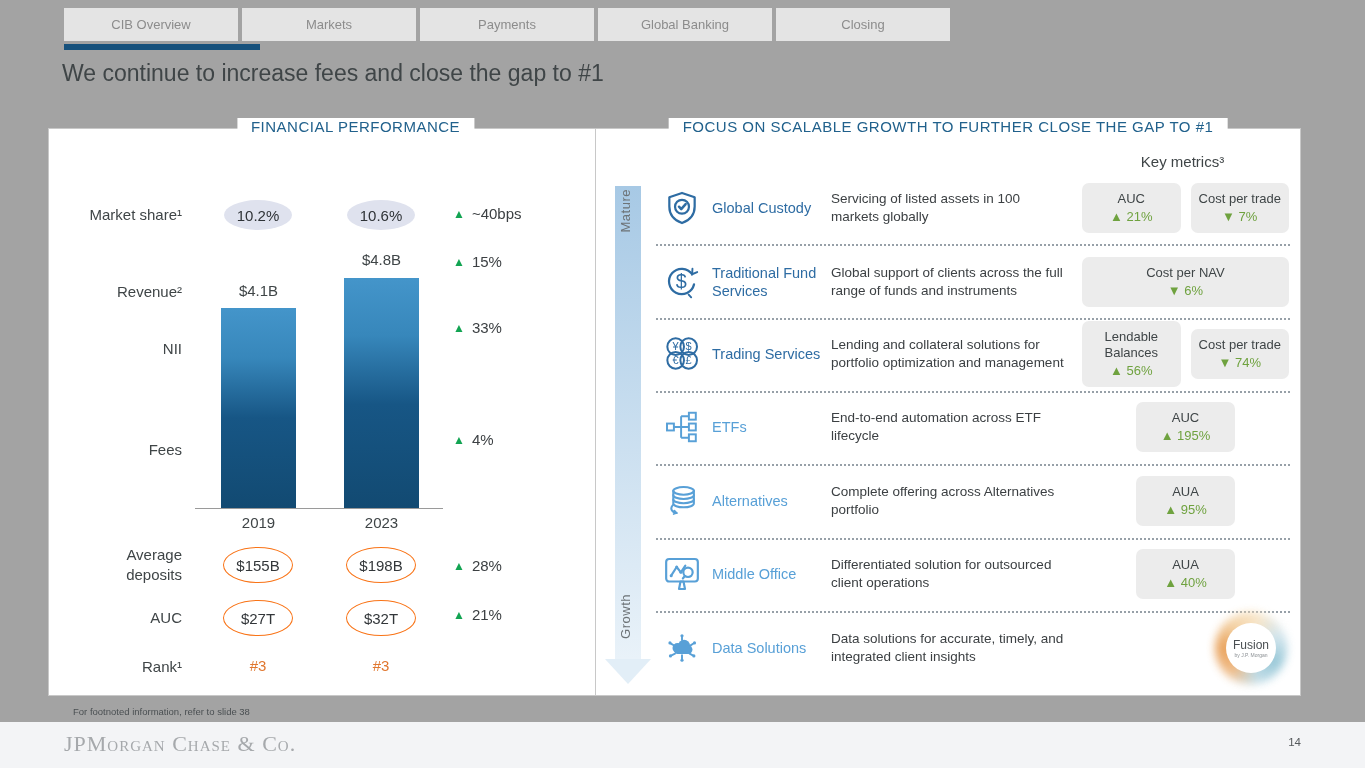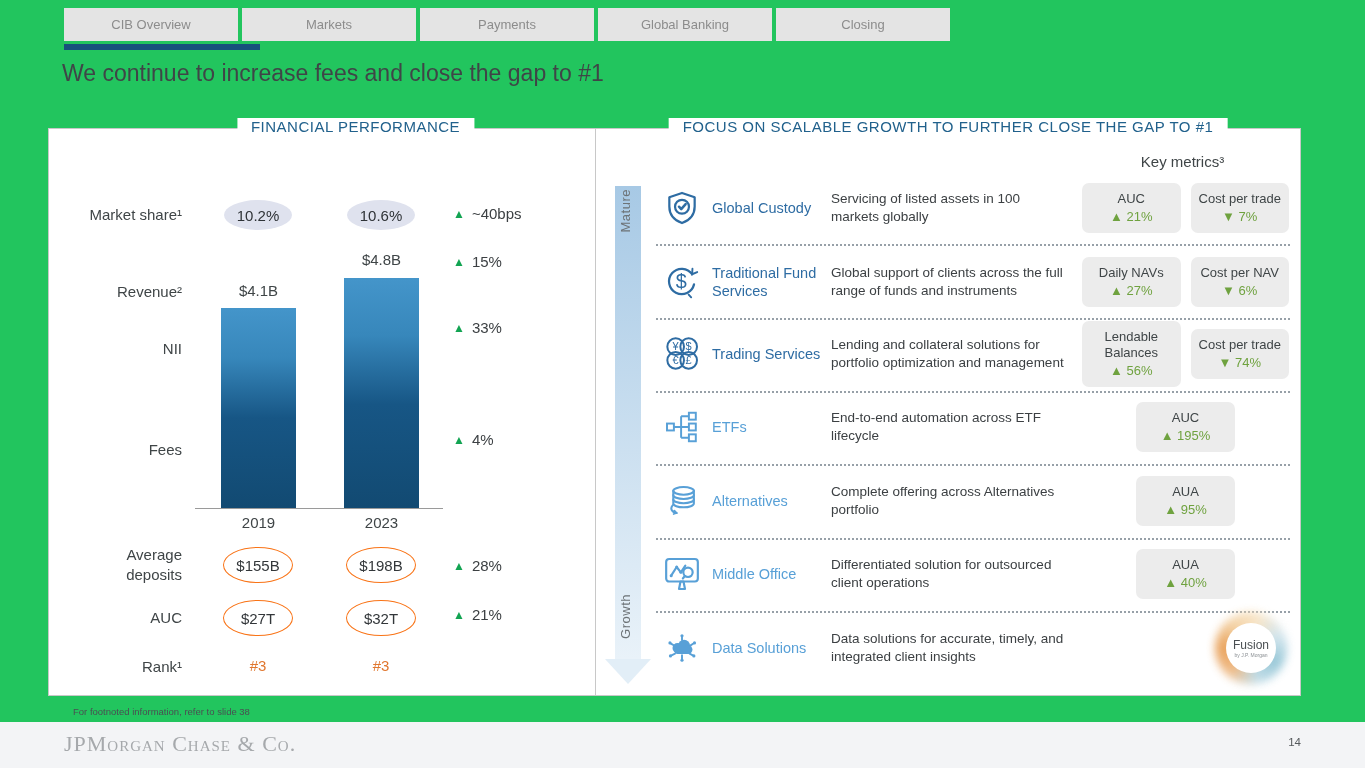--- a/index.html
+++ b/index.html
@@ -1,18 +1,18 @@
 <!DOCTYPE html>
 <html><head>
 <meta charset="utf-8">
 <style>
   * { margin:0; padding:0; box-sizing:border-box; }
   html,body { background:#fff; }
   .slide {
-    position:relative; width:1365px; height:768px; background:#22c55e;
+    position:relative; width:1365px; height:768px; background:#a3a3a3;
     font-family:"Liberation Sans", sans-serif; overflow:hidden; color:#3f4547;
   }
   
   .tabbar { position:absolute; left:64px; top:8px; display:flex; gap:4px; }
   .tab { width:174px; height:33px; background:#e4e4e4; color:#8c8c8c;
     display:flex; align-items:center; justify-content:center; font-size:13px; cursor:pointer; }
   .tab.active { background:#6f6f6f; color:#ffffff; }
   .progress-bar { position:absolute; left:64px; top:44px; width:196px; height:6px; background:#17517c; }
   
   .page-title { position:absolute; left:62px; top:60px; font-size:23px; color:#3f4547; font-weight:400; }
@@ -187,24 +187,20 @@
           <path d="M19.6 13.5 a8 8 0 1 1 -1.2 -6.4"></path>
           <path d="M18.6 3.6 l-.2 3.5 3.2 -1.4" stroke-width="1.2"></path>
           <path d="M16.2 19.9 l1.6 1.8" stroke-width="1.2"></path>
           <text x="11.6" y="16" text-anchor="middle" font-size="12.5" fill="currentColor" stroke="none" font-family="Liberation Sans, sans-serif">$</text>
         </svg>
       </div>
       <div class="svc-label dark-blue">Traditional Fund Services</div>
       <div class="svc-desc">Global support of clients across the full range of funds and instruments</div>
       <div class="svc-metrics">
         <div class="metric-box">
-          <div>Daily NAVs</div>
-          <div class="metric-value">▲ 27%</div>
-        </div>
-        <div class="metric-box">
           <div>Cost per NAV</div>
           <div class="metric-value">▼ 6%</div>
         </div>
       </div>
     </div>
     <div class="dotted-sep" style="top:189px;"></div>
 
     <div class="svc-row" style="top:192px;">
       <div class="svc-icon dark-blue">
         <svg viewBox="0 0 24 24" width="40" height="40" fill="none" stroke="currentColor" stroke-width="1.2">

